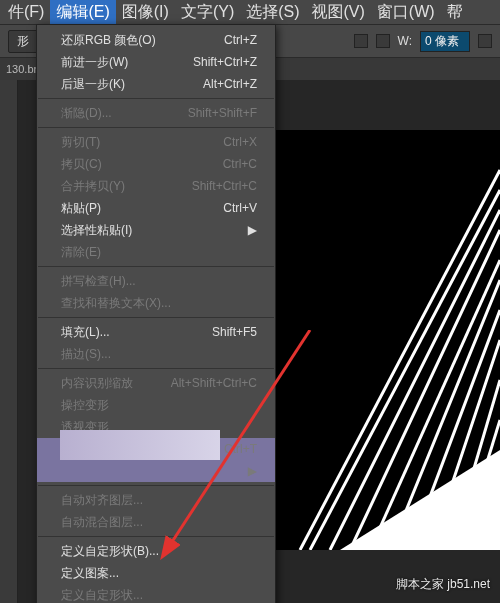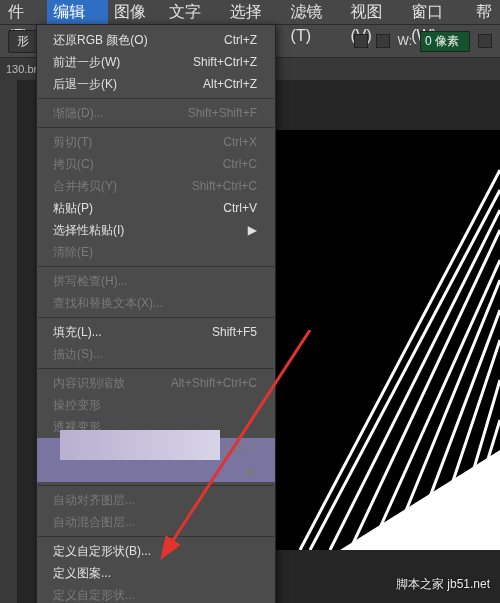--- a/index.html
+++ b/index.html
@@ -8,40 +8,39 @@
 .menubar .mi{padding:0 6px;height:24px;line-height:24px;cursor:pointer}
 .menubar .mi.active{background:#2f6fc3;color:#ffffff}
 .toolbar{background:#474747;height:34px;border-top:1px solid #2a2a2a;border-bottom:1px solid #2a2a2a;display:flex;align-items:center;padding:0 8px;color:#ddd;font-size:12px;gap:8px}
 .toolbar .btn{background:#3a3a3a;border:1px solid #222;padding:2px 8px;border-radius:2px}
 .tabrow{background:#383838;height:22px;color:#bbb;font-size:11px;padding:0 6px;line-height:22px}
 .canvas{position:absolute;left:0;top:80px;right:0;bottom:0;background:#262626}
 .ruler-v{position:absolute;left:0;top:0;width:18px;bottom:0;background:#3a3a3a;border-right:1px solid #222}
 .artwork{position:absolute;right:0;top:50px;width:240px;height:420px;background:#000}
 .artwork svg{width:100%;height:100%}
 .dropdown{position:absolute;left:36px;top:24px;width:240px;background:#4b4b4b;border:1px solid #222;box-shadow:2px 2px 8px rgba(0,0,0,.6);color:#e0e0e0;font-size:12px;padding:4px 0;z-index:10}
-.dropdown .row{display:flex;justify-content:space-between;padding:3px 18px 3px 16px;line-height:16px;cursor:pointer}
+.dropdown .row{display:flex;justify-content:space-between;padding:3px 18px 3px 24px;line-height:16px;cursor:pointer}
 .dropdown .row.dis{color:#7a7a7a;cursor:default}
 .dropdown .row.hl{background:#7a74a0}
 .dropdown .sep{height:1px;background:#333;margin:3px 1px}
 .watermark{position:absolute;right:10px;bottom:10px;color:#fff;font-size:12px;opacity:.9;text-shadow:0 0 3px #000}
 .arrow{position:absolute;left:160px;top:330px;z-index:20;pointer-events:none}
 .wbox{position:absolute;left:60px;top:430px;width:160px;height:30px;background:linear-gradient(90deg,#b8b0d0,#d8d4e8);z-index:11}
-.wfield{background:#14532d;border:1px solid #222;color:#eee;padding:1px 4px;width:50px;display:inline-block}
+.wfield{background:#0c4a6e;border:1px solid #222;color:#eee;padding:1px 4px;width:50px;display:inline-block}
 .sq{width:14px;height:14px;border:1px solid #222;background:#3a3a3a;display:inline-block}
 </style>
 </head>
 <body>
 
 <div class="menubar">
   <span class="mi">件(F)</span>
   <span class="mi active">编辑(E)</span>
   <span class="mi">图像(I)</span>
   <span class="mi">文字(Y)</span>
   <span class="mi">选择(S)</span>
-  <span class="mi">滤镜(T)</span>
   <span class="mi">视图(V)</span>
   <span class="mi">窗口(W)</span>
   <span class="mi">帮</span>
 </div>
 
 <div class="toolbar">
   <span class="btn">形</span>
   <span style="flex:1"></span>
   <span class="sq"></span>
   <span class="sq"></span>

